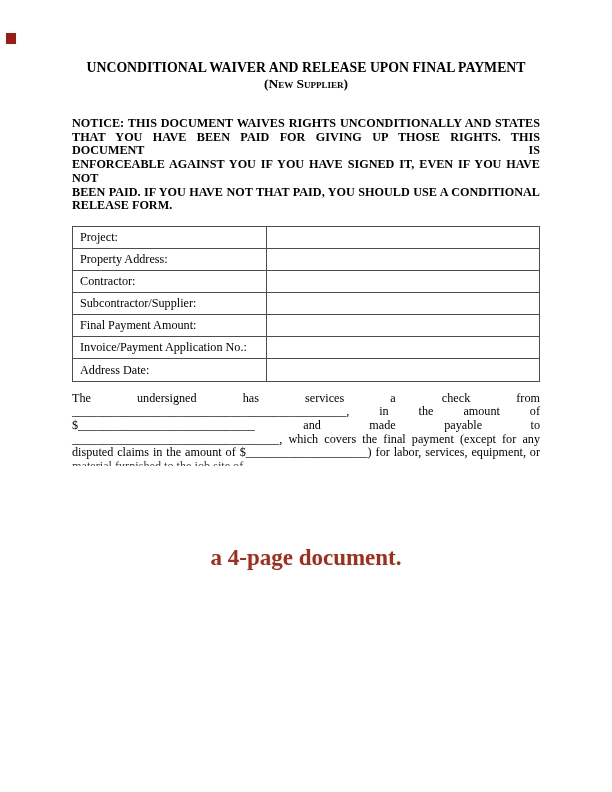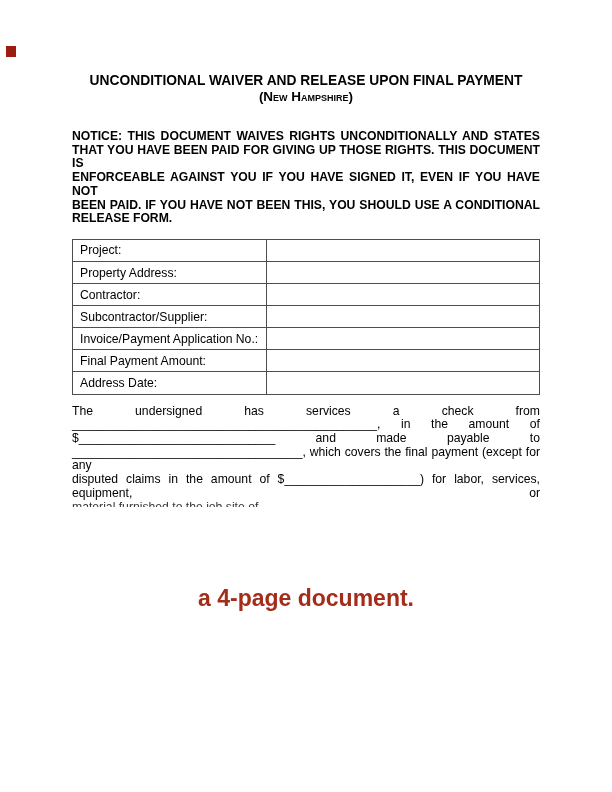--- a/index.html
+++ b/index.html
@@ -1,24 +1,24 @@
 <!DOCTYPE html>
 <html><head>
 <meta charset="utf-8">
 <style>
   html, body { margin: 0; padding: 0; background: #ffffff; }
   .page {
     position: relative;
     width: 612px;
     height: 712px;
     background: #ffffff;
-    font-family: Liberation Sans, sans-serif;
+    font-family: Liberation Serif, serif;
     color: #000000;
     overflow: hidden;
-    margin: 13px auto;
+    margin: 0 auto;
   }
   .corner-marker {
     position: absolute;
     left: 6px;
     top: 33px;
     width: 10px;
     height: 11px;
     background: #9b1d12;
   }
   .content {
@@ -88,27 +88,27 @@
 </style>
 </head>
 <body>
 
 <div class="page">
   <div class="corner-marker"></div>
 
   <div class="content">
 
     <div class="doc-title">UNCONDITIONAL WAIVER AND RELEASE UPON FINAL PAYMENT</div>
-    <div class="doc-subtitle">(New Hampshire)</div>
+    <div class="doc-subtitle">(New Supplier)</div>
 
     <div class="notice">
       <div class="jline">NOTICE: THIS DOCUMENT WAIVES RIGHTS UNCONDITIONALLY AND STATES</div>
       <div class="jline">THAT YOU HAVE BEEN PAID FOR GIVING UP THOSE RIGHTS. THIS DOCUMENT IS</div>
       <div class="jline">ENFORCEABLE AGAINST YOU IF YOU HAVE SIGNED IT, EVEN IF YOU HAVE NOT</div>
-      <div class="jline">BEEN PAID. IF YOU HAVE NOT BEEN THIS, YOU SHOULD USE A CONDITIONAL</div>
+      <div class="jline">BEEN PAID. IF YOU HAVE NOT THAT PAID, YOU SHOULD USE A CONDITIONAL</div>
       <div class="jline last-left">RELEASE FORM.</div>
     </div>
 
     <table class="info-table">
       <tbody>
         <tr>
           <td class="label-col">Project:</td>
           <td></td>
         </tr>
         <tr>
@@ -117,25 +117,25 @@
         </tr>
         <tr>
           <td class="label-col">Contractor:</td>
           <td></td>
         </tr>
         <tr>
           <td class="label-col">Subcontractor/Supplier:</td>
           <td></td>
         </tr>
         <tr>
-          <td class="label-col">Invoice/Payment Application No.:</td>
+          <td class="label-col">Final Payment Amount:</td>
           <td></td>
         </tr>
         <tr>
-          <td class="label-col">Final Payment Amount:</td>
+          <td class="label-col">Invoice/Payment Application No.:</td>
           <td></td>
         </tr>
         <tr>
           <td class="label-col">Address Date:</td>
           <td></td>
         </tr>
       </tbody>
     </table>
 
     <div class="body-para">

